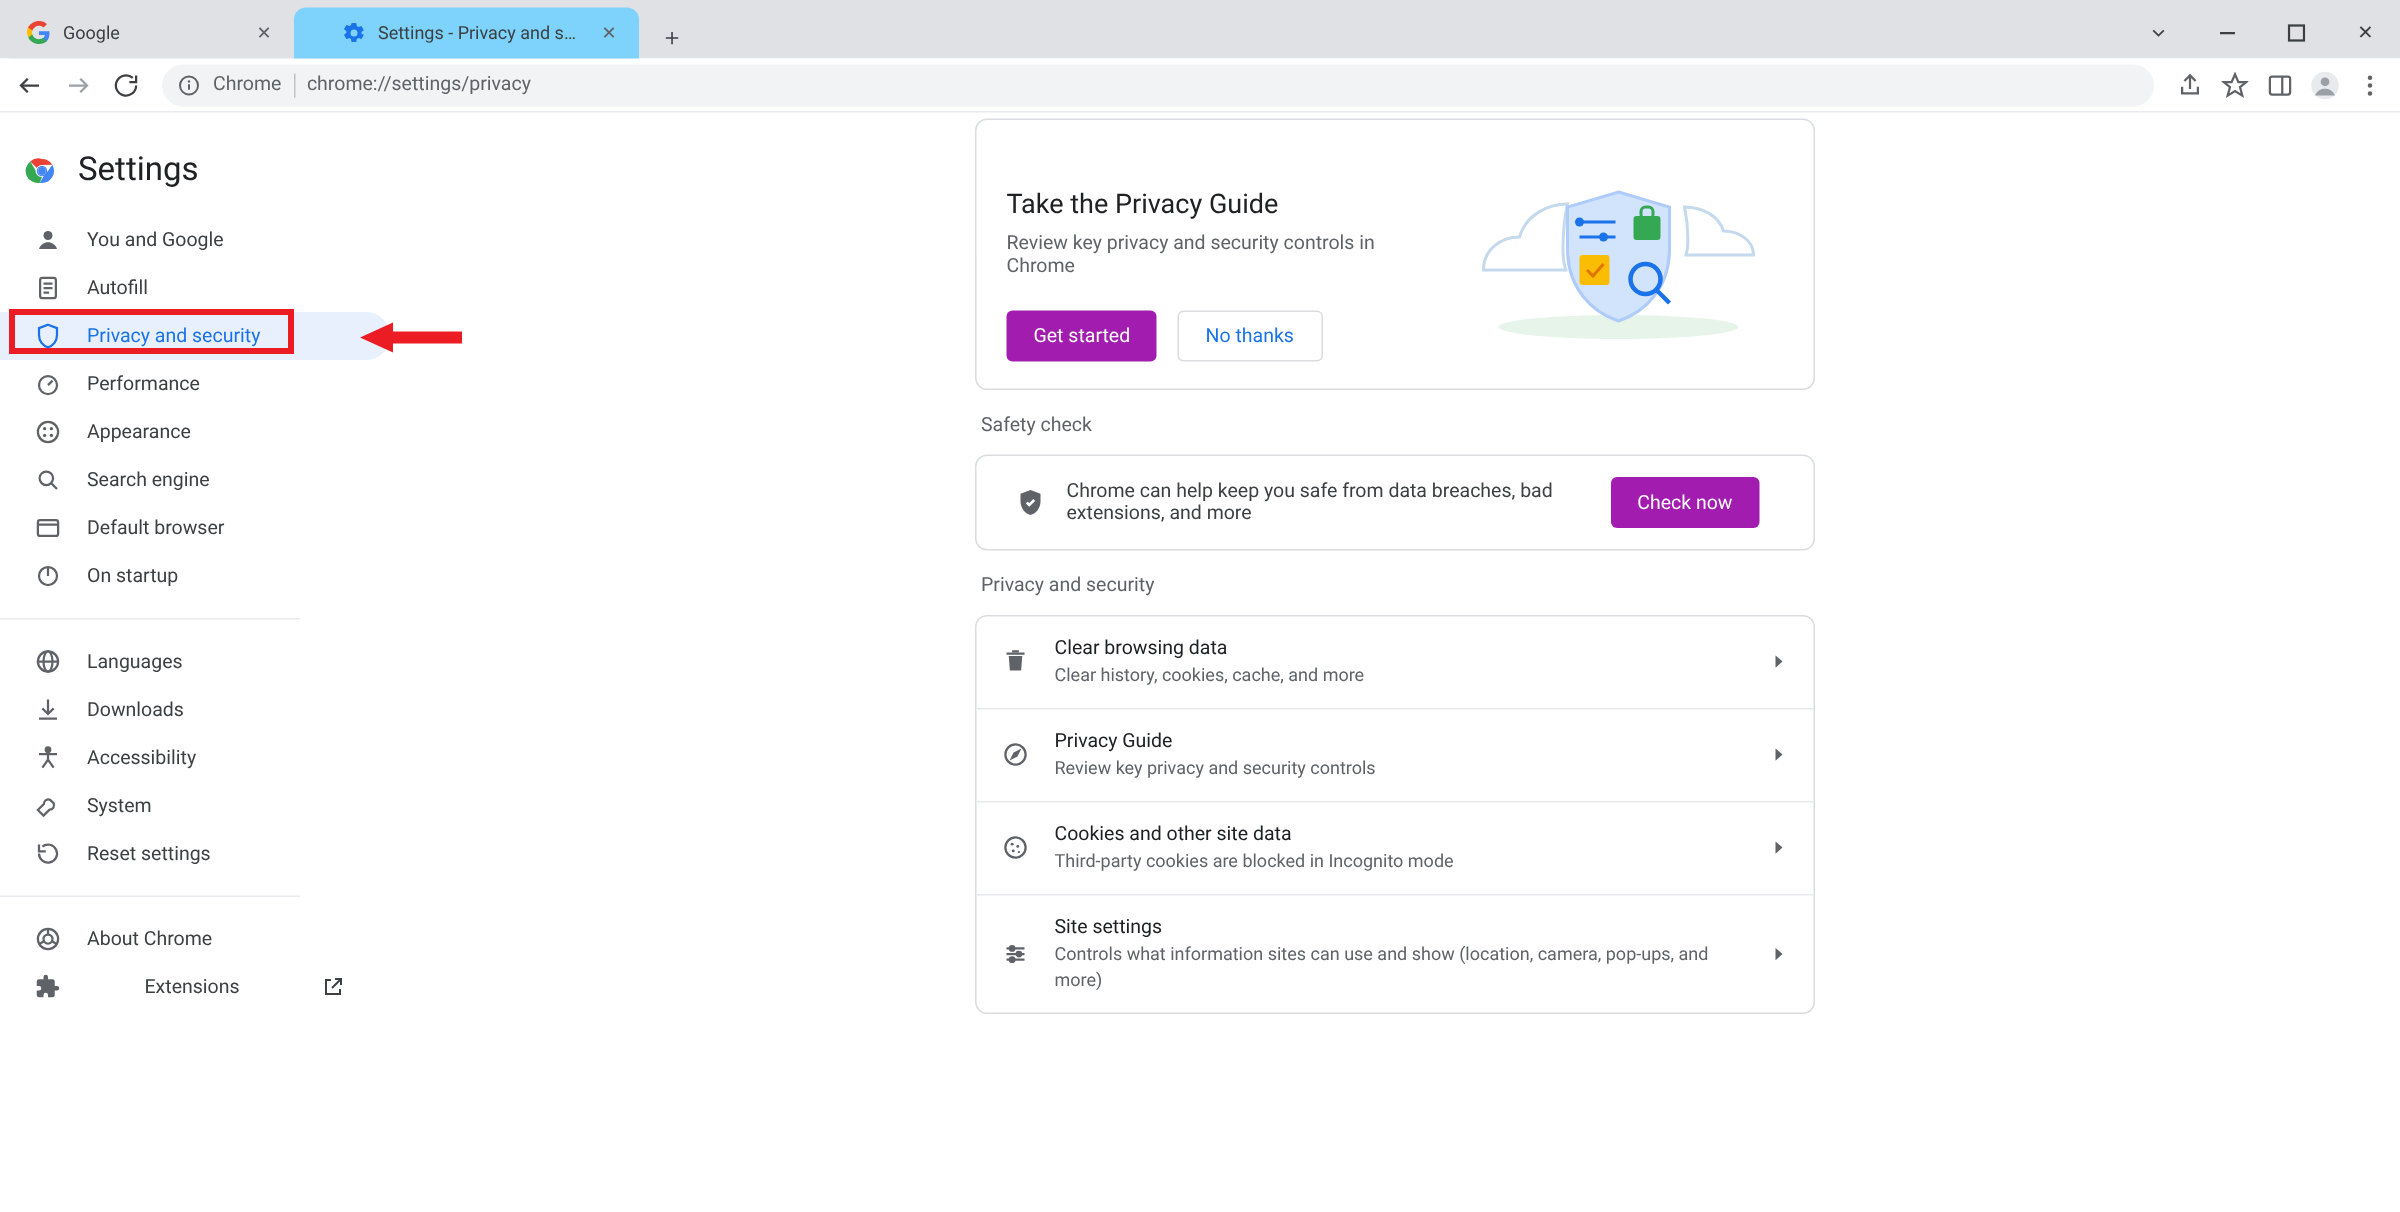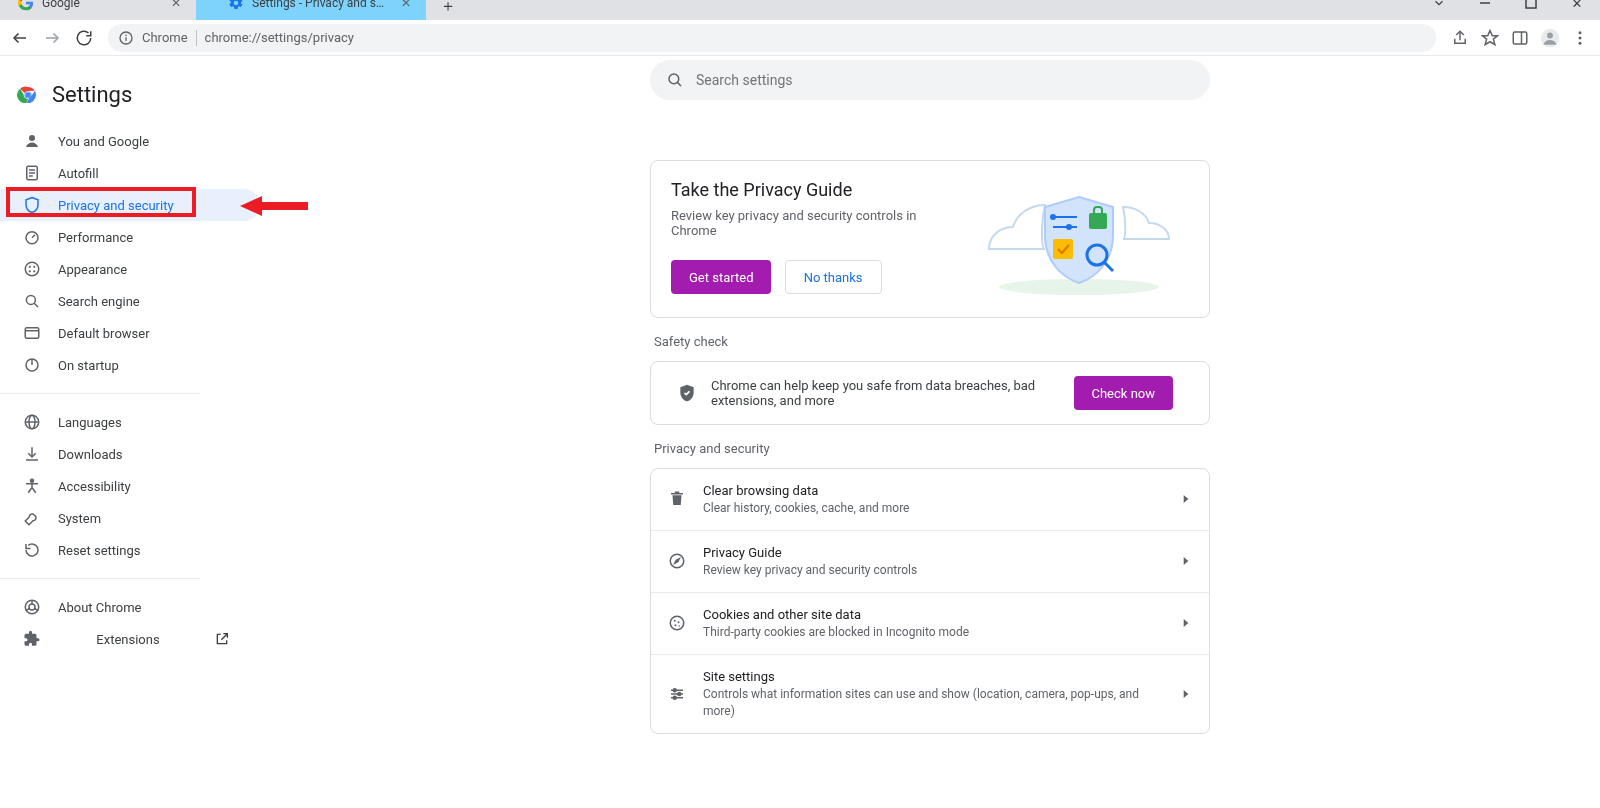--- a/index.html
+++ b/index.html
@@ -1,19 +1,19 @@
 <!DOCTYPE html>
 <html><head>
 <meta charset="utf-8">
 <style>
   * { box-sizing: border-box; margin: 0; padding: 0; font-family: "Segoe UI", Roboto, Arial, sans-serif; }
   body { background:#fff; font-size:13px; color:#202124; width:1600px; }
 
   
-  .titlebar { height:20px; background:#dfe1e5; display:flex; align-items:flex-end; }
+  .titlebar { height:39px; background:#dfe1e5; display:flex; align-items:flex-end; }
   .tabs { display:flex; height:36px; align-items:flex-end; padding-left:6px; }
   .tab { display:flex; align-items:center; gap:8px; height:34px; padding:0 12px; border-radius:8px 8px 0 0; min-width:190px; max-width:230px; font-size:12px; color:#3c4043; }
   .tab.inactive { background:#dfe1e5; }
   .tab.active   { background:#7dd3fc;padding-left:32px; }
   .tab .favicon { width:16px; height:16px; display:flex; align-items:center; justify-content:center; font-size:14px; }
   .tab .title { flex:1; white-space:nowrap; overflow:hidden; text-overflow:ellipsis; }
   .tab .close { width:16px; height:16px; display:flex; align-items:center; justify-content:center; color:#5f6368; cursor:pointer; }
   .newtab { width:28px; height:28px; margin-left:8px; display:flex; align-items:center; justify-content:center; color:#3c4043; border-radius:50%; cursor:pointer; font-size:16px; }
   .win-controls { margin-left:auto; display:flex; }
   .win-controls div { width:46px; height:34px; display:flex; align-items:center; justify-content:center; color:#3c4043; cursor:pointer; }
@@ -44,21 +44,21 @@
   .arrow { position:absolute; left:240px; top:138px; pointer-events:none; }
 
   .content { flex:1; display:flex; justify-content:center; overflow-y:auto; }
   .col { width:560px; padding-top:4px; }
 
   .searchbar { width:560px; height:40px; background:#f1f3f4; border-radius:20px; display:flex; align-items:center; gap:12px; padding:0 16px; margin-bottom:60px; }
   .searchbar input { border:0; background:transparent; outline:0; font-size:14px; color:#5f6368; width:100%; }
 
   .card { border:1px solid #dadce0; border-radius:8px; background:#fff; }
   .guide-card { display:flex; padding:18px 20px; gap:20px; }
-  .guide-left { flex:1; }
+  .guide-left { flex:1;margin-top:28px; }
   .guide-left h2 { font-size:18px; font-weight:400; margin-bottom:8px; color:#202124; }
   .guide-left p { font-size:13px; color:#5f6368; margin-bottom:22px; }
   .btn-primary { background:#a21caf; color:#fff; border:0; height:34px; padding:0 18px; border-radius:4px; font-size:13px; cursor:pointer; margin-right:10px; }
   .btn-outline { background:#fff; color:#1a73e8; border:1px solid #dadce0; height:34px; padding:0 18px; border-radius:4px; font-size:13px; cursor:pointer; }
   .guide-img { width:220px; display:flex; align-items:center; justify-content:center; }
 
   .section-title { margin:16px 0 12px 4px; font-size:13px; color:#5f6368; }
 
   .safety-card { display:flex; align-items:center; padding:14px 26px; gap:14px; }
   .safety-card .txt { flex:1; font-size:13px; color:#3c4043; }
@@ -368,29 +368,20 @@
       </div>
 
     <div class="hilite"></div>
     <svg class="arrow" width="70" height="24">
       <polygon points="0,12 22,2 22,8 68,8 68,16 22,16 22,22" fill="#ec1c24"></polygon>
     </svg>
   </div>
 
   <div class="content">
     <div class="col">
-      <div class="searchbar">
-        <span>
-            <svg width="18" height="18" viewBox="0 0 24 24" fill="none" stroke="#5f6368" stroke-width="2">
-              <circle cx="10.5" cy="10.5" r="6.5"></circle>
-              <line x1="20" y1="20" x2="15.2" y2="15.2"></line>
-            </svg>
-          </span>
-        <input placeholder="Search settings" style="">
-      </div>
 
       <div class="card guide-card">
         <div class="guide-left">
           <h2>Take the Privacy Guide</h2>
           <p>Review key privacy and security controls in Chrome</p>
           <button class="btn-primary">Get started</button>
           <button class="btn-outline">No thanks</button>
         </div>
         <div class="guide-img">
           <svg width="220" height="120" viewBox="0 0 220 120">

